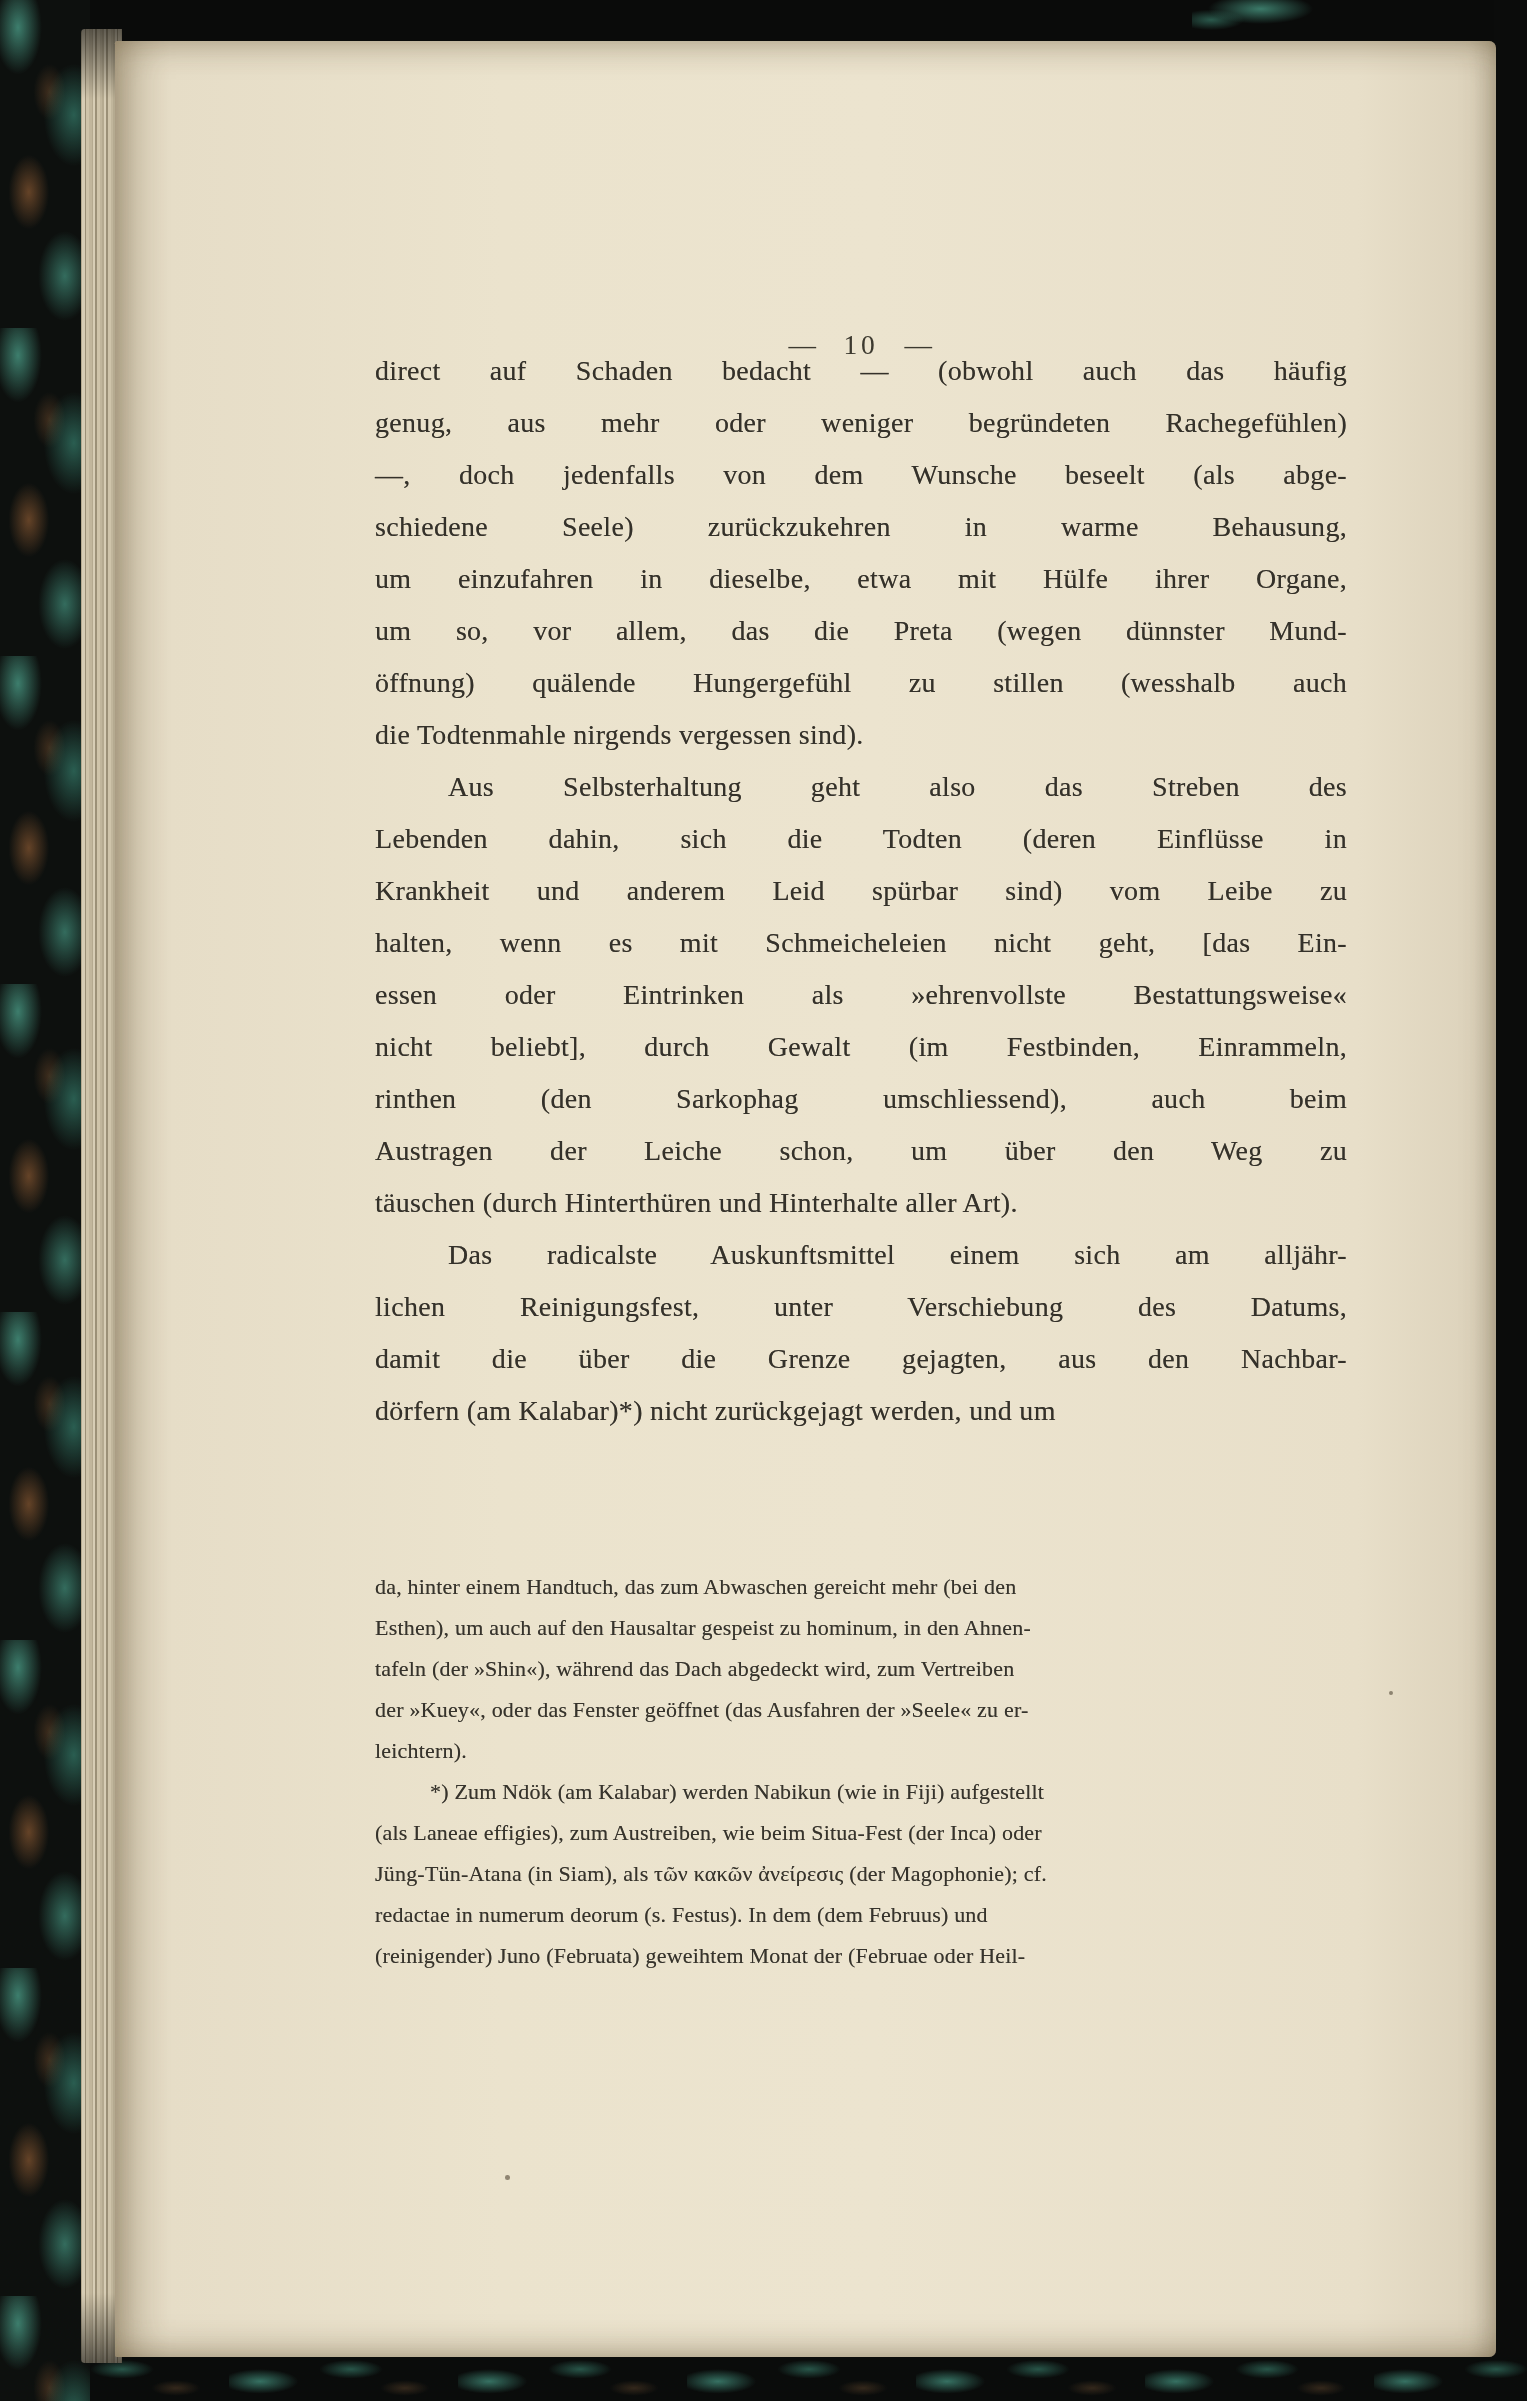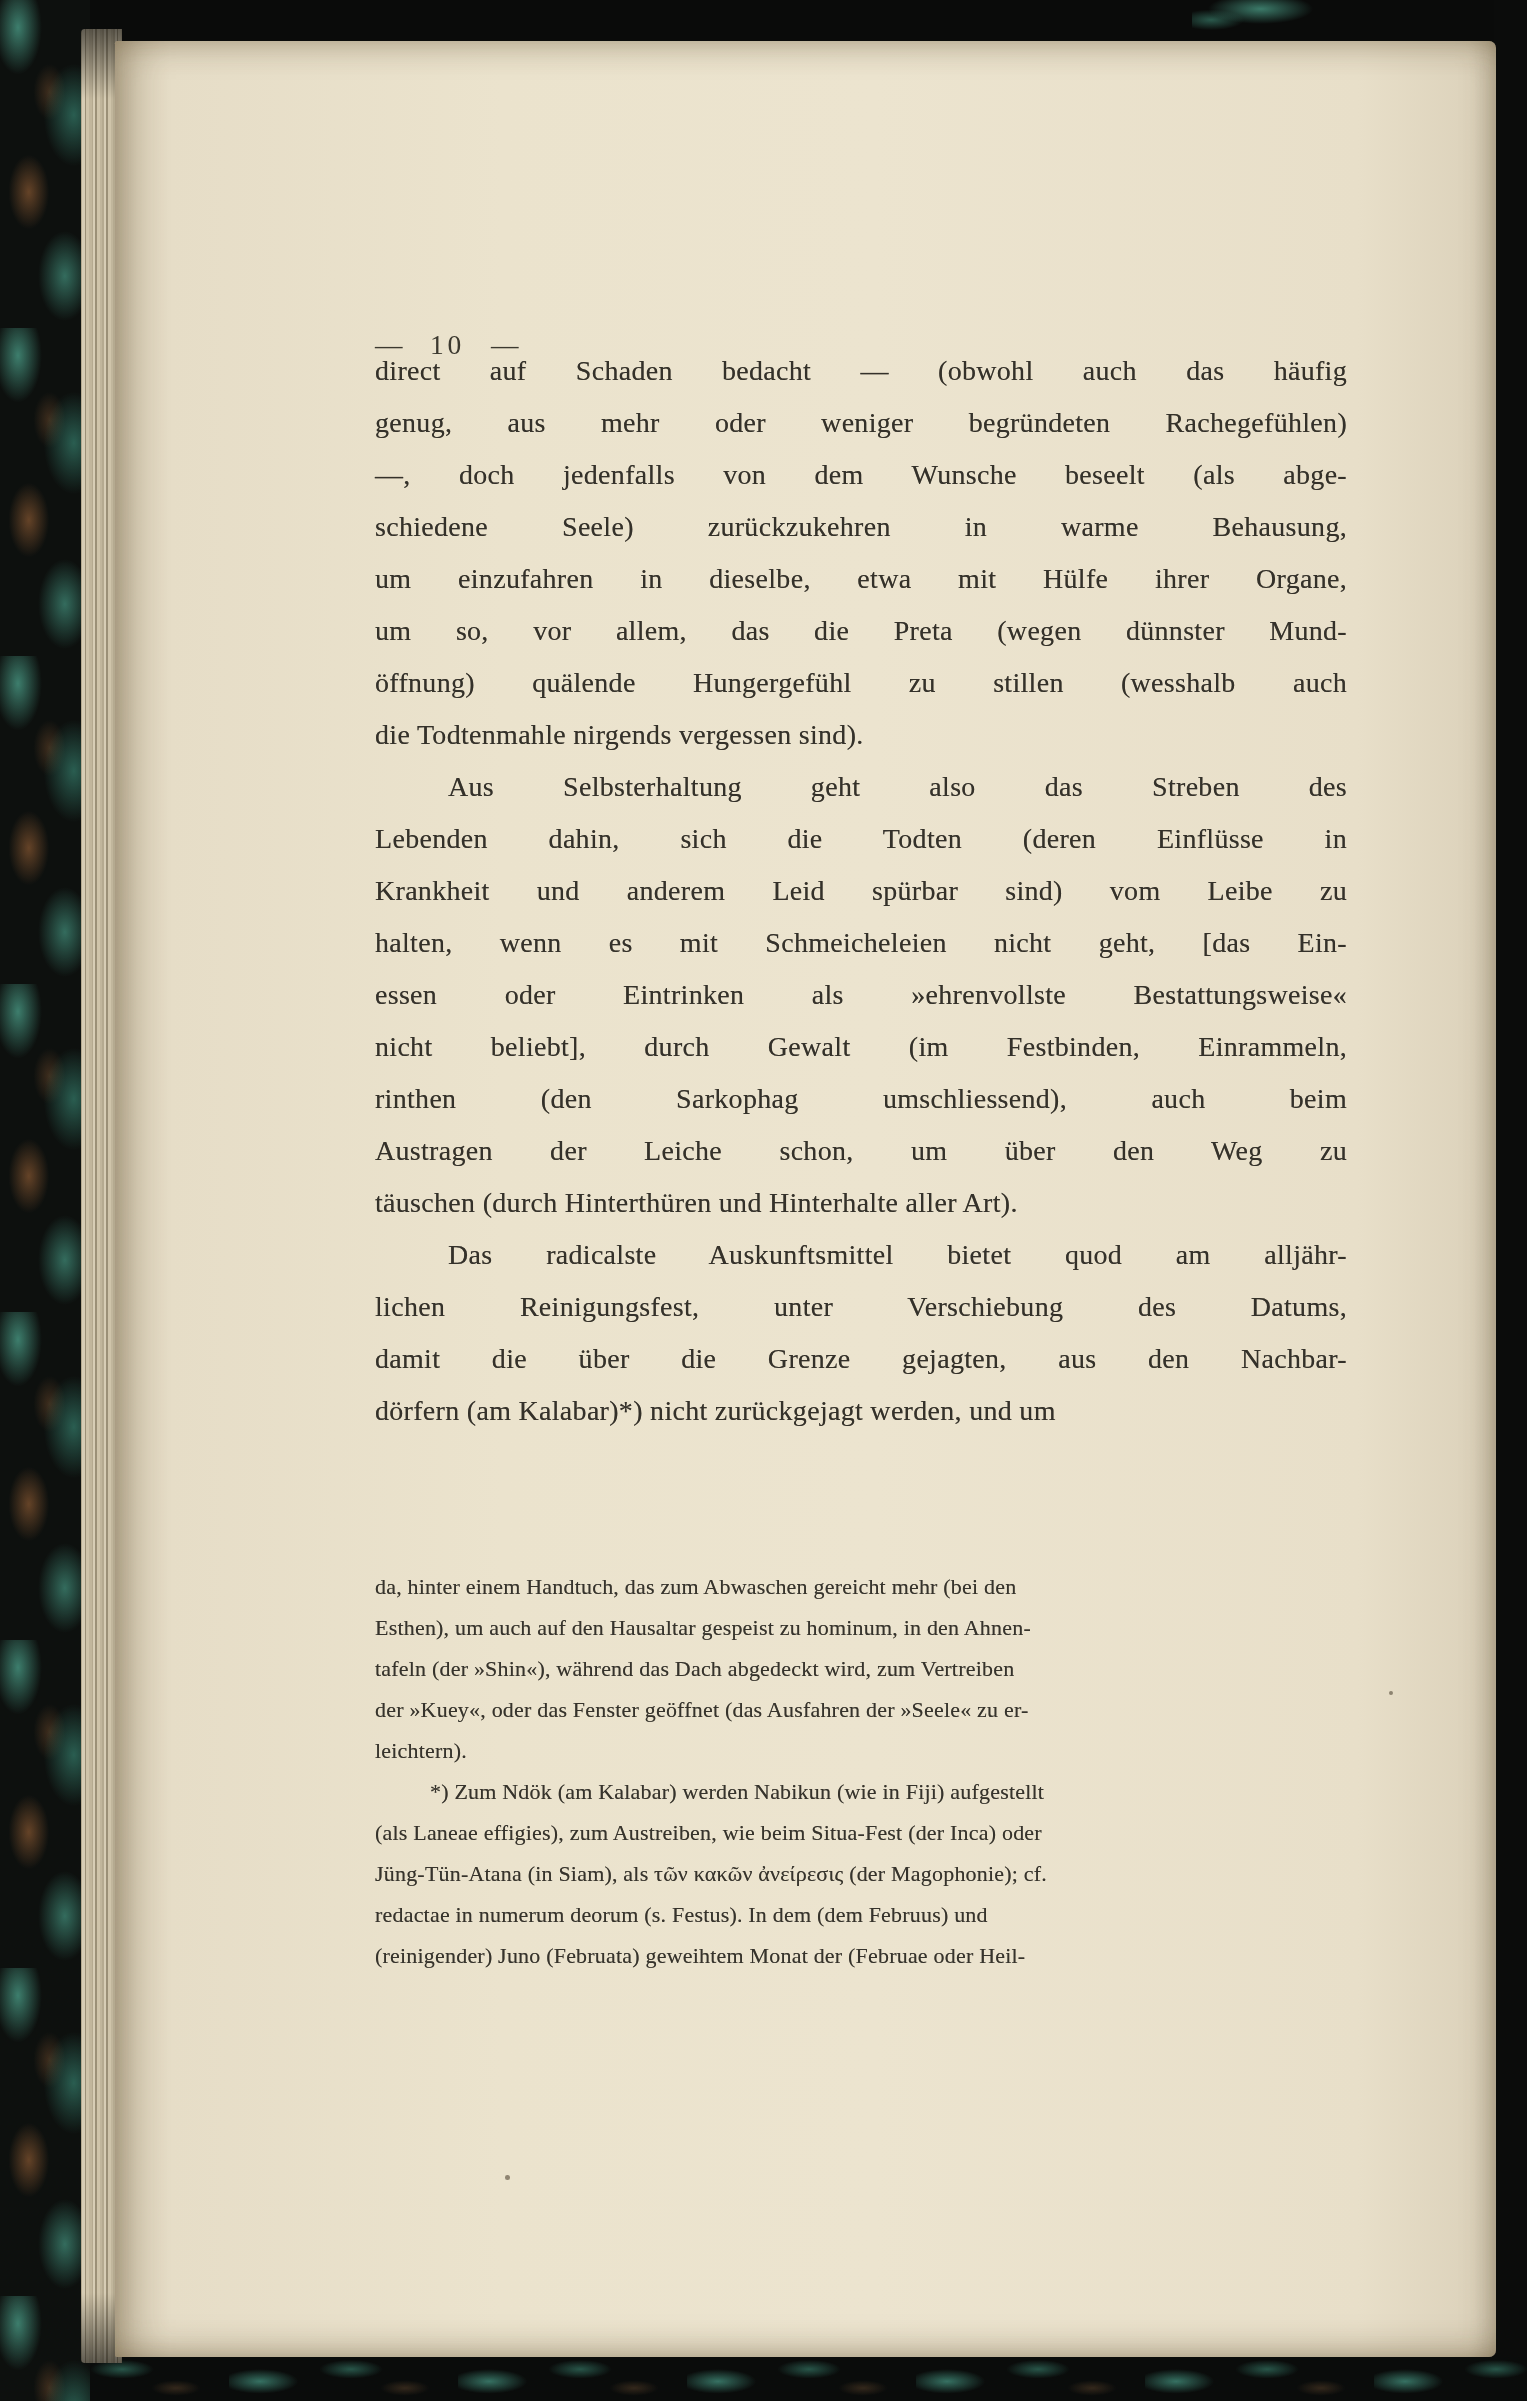--- a/index.html
+++ b/index.html
@@ -51,21 +51,21 @@
     background:linear-gradient(90deg,
       #d8ceb6 0%, #e6ddc7 4%, #ebe3cd 28%, #ece4cf 55%, #e8dfc9 90%, #ddd3bc 98%, #d2c8b1 100%);
     box-shadow:
       inset 23px 0 46px -17px rgba(82,62,32,.45),
       inset -17px 0 37px -20px rgba(82,62,32,.38),
       inset 0 20px 42px -24.4px rgba(82,62,32,.32),
       inset 0 -21.4px 42px -24.4px rgba(82,62,32,.38);
   }
   .page-number{
     position:absolute;left:260px;top:287px;width:972px;height:34px;line-height:34px;
-    font-size:27.5px;color:#3c392f;letter-spacing:1.5px;
+    text-align:center;font-size:27.5px;color:#3c392f;letter-spacing:1.5px;
   }
   .page-number .num{margin:0 26px;letter-spacing:3.8px;}
   .main-text{position:absolute;left:260px;top:304px;width:972px;color:#34312a;}
   .main-text .line{
     font-size:28px;line-height:52px;letter-spacing:0.3px;
     text-align:justify;text-align-last:left;
     text-shadow:0 0 0.5px rgba(52,47,38,.55);
     white-space:normal;
   }
   .line.just{text-align-last:justify;}
@@ -113,21 +113,21 @@
           <div class="line just">Lebenden dahin, sich die Todten (deren Einflüsse in</div>
           <div class="line just">Krankheit und anderem Leid spürbar sind) vom Leibe zu</div>
           <div class="line just">halten, wenn es mit Schmeicheleien nicht geht, [das Ein-</div>
           <div class="line just">essen oder Eintrinken als »ehrenvollste Bestattungsweise«</div>
           <div class="line just">nicht beliebt], durch Gewalt (im Festbinden, Einrammeln,</div>
           <div class="line just">rinthen (den Sarkophag umschliessend), auch beim</div>
           <div class="line just">Austragen der Leiche schon, um über den Weg zu</div>
           <div class="line">täuschen (durch Hinterthüren und Hinterhalte aller Art).</div>
         </div>
       <div class="para indent">
-          <div class="line just">Das radicalste Auskunftsmittel bietet quod am alljähr-</div>
+          <div class="line just">Das radicalste Auskunftsmittel einem sich am alljähr-</div>
           <div class="line just">lichen Reinigungsfest, unter Verschiebung des Datums,</div>
           <div class="line just">damit die über die Grenze gejagten, aus den Nachbar-</div>
           <div class="line">dörfern (am Kalabar)*) nicht zurückgejagt werden, und um</div>
         </div>
     </div>
 
     <div class="footnotes">
       <div class="fn-para">
           <div class="line just">da, hinter einem Handtuch, das zum Abwaschen gereicht mehr (bei den</div>
           <div class="line just">Esthen), um auch auf den Hausaltar gespeist zu hominum, in den Ahnen-</div>

